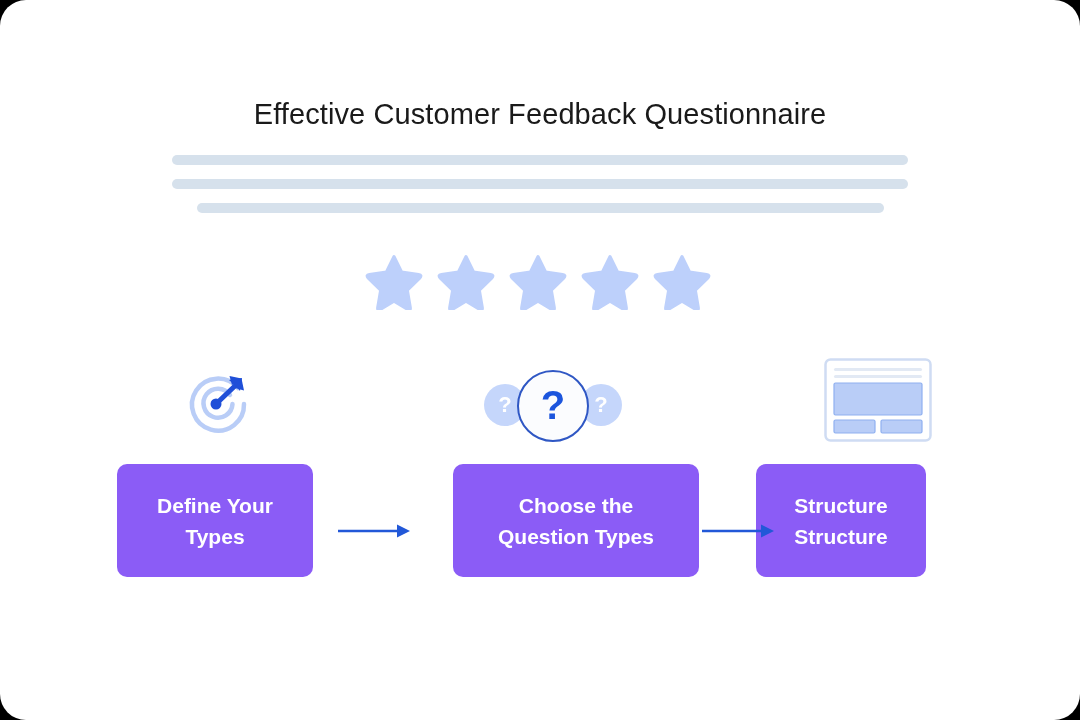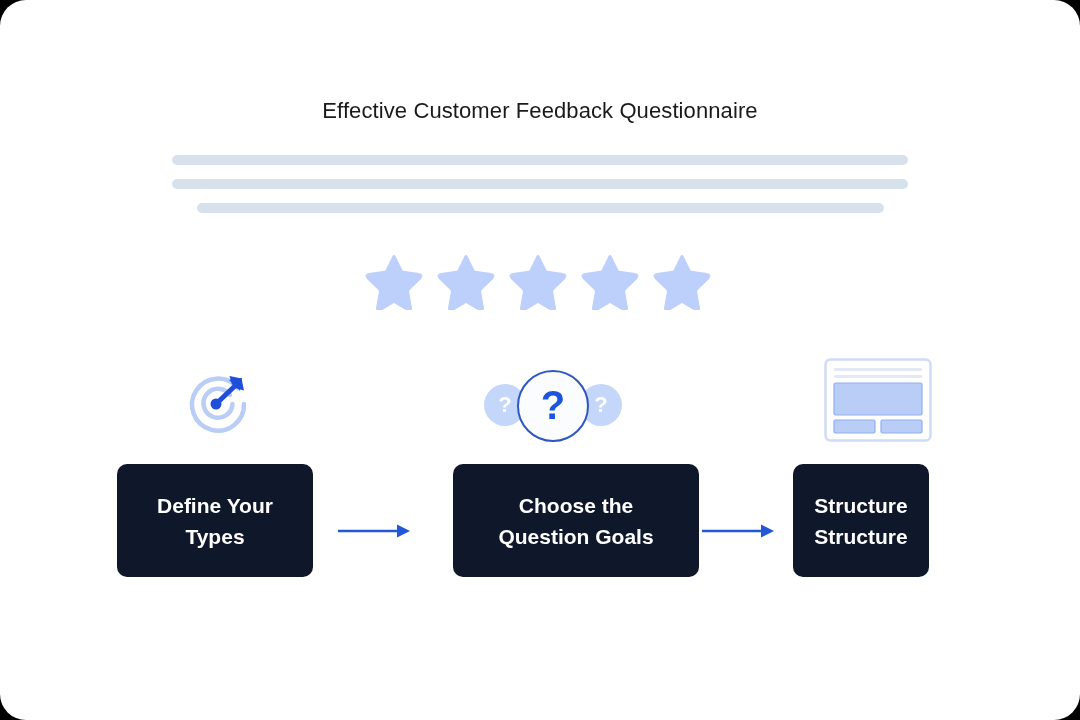--- a/index.html
+++ b/index.html
@@ -25,21 +25,21 @@
     overflow: hidden;
   }
 
   
   #title {
     position: absolute;
     left: 0;
     top: 98px;
     width: 1080px;
     text-align: center;
-    font-size: 22px;
+    font-size: 29px;
     font-weight: 400;
     color: #1a1a1a;
     letter-spacing: 0.1px;
     white-space: nowrap;
   }
 
   
   .skel {
     position: absolute;
     height: 10px;
@@ -117,36 +117,36 @@
     color: #1c55dd;
     font-size: 40px;
     font-weight: 700;
     line-height: 67px;
     text-align: center;
   }
 
   
   .step-box {
     position: absolute;
-    background: #0f172a;
+    background: #8b5cf6;
     border-radius: 10px;
     color: #ffffff;
     font-size: 21px;
     font-weight: 700;
     line-height: 31px;
     text-align: center;
     display: flex;
     align-items: center;
     justify-content: center;
     box-sizing: border-box;
     padding: 0 12px;
   }
   #box0 { left: 117px; top: 464px; width: 196px; height: 113px; }
   #box1 { left: 431px; top: 464px; width: 246px; height: 113px; margin-left: 22px; }
-  #box2 { left: 793px; top: 464px; width: 136px; height: 113px; }
+  #box2 { left: 756px; top: 464px; width: 170px; height: 113px; }
 
   
   .arrow {
     position: absolute;
     height: 20px;
   }
   #arrow0 { left: 338px; top: 521px; width: 72px; }
   #arrow1 { left: 702px; top: 521px; width: 72px; }
   .arrow svg { display: block; }
 </style>
@@ -220,21 +220,21 @@
 
   <div class="step-box" id="box0">
     <span>
       <span>Define Your</span><br>
       <span>Types</span>
     </span>
   </div>
   <div class="step-box" id="box1">
     <span>
       <span>Choose the</span><br>
-      <span>Question Goals</span>
+      <span>Question Types</span>
     </span>
   </div>
   <div class="step-box" id="box2">
     <span>
       <span>Structure</span><br>
       <span>Structure</span>
     </span>
   </div>
 
   <div class="arrow" id="arrow0">

